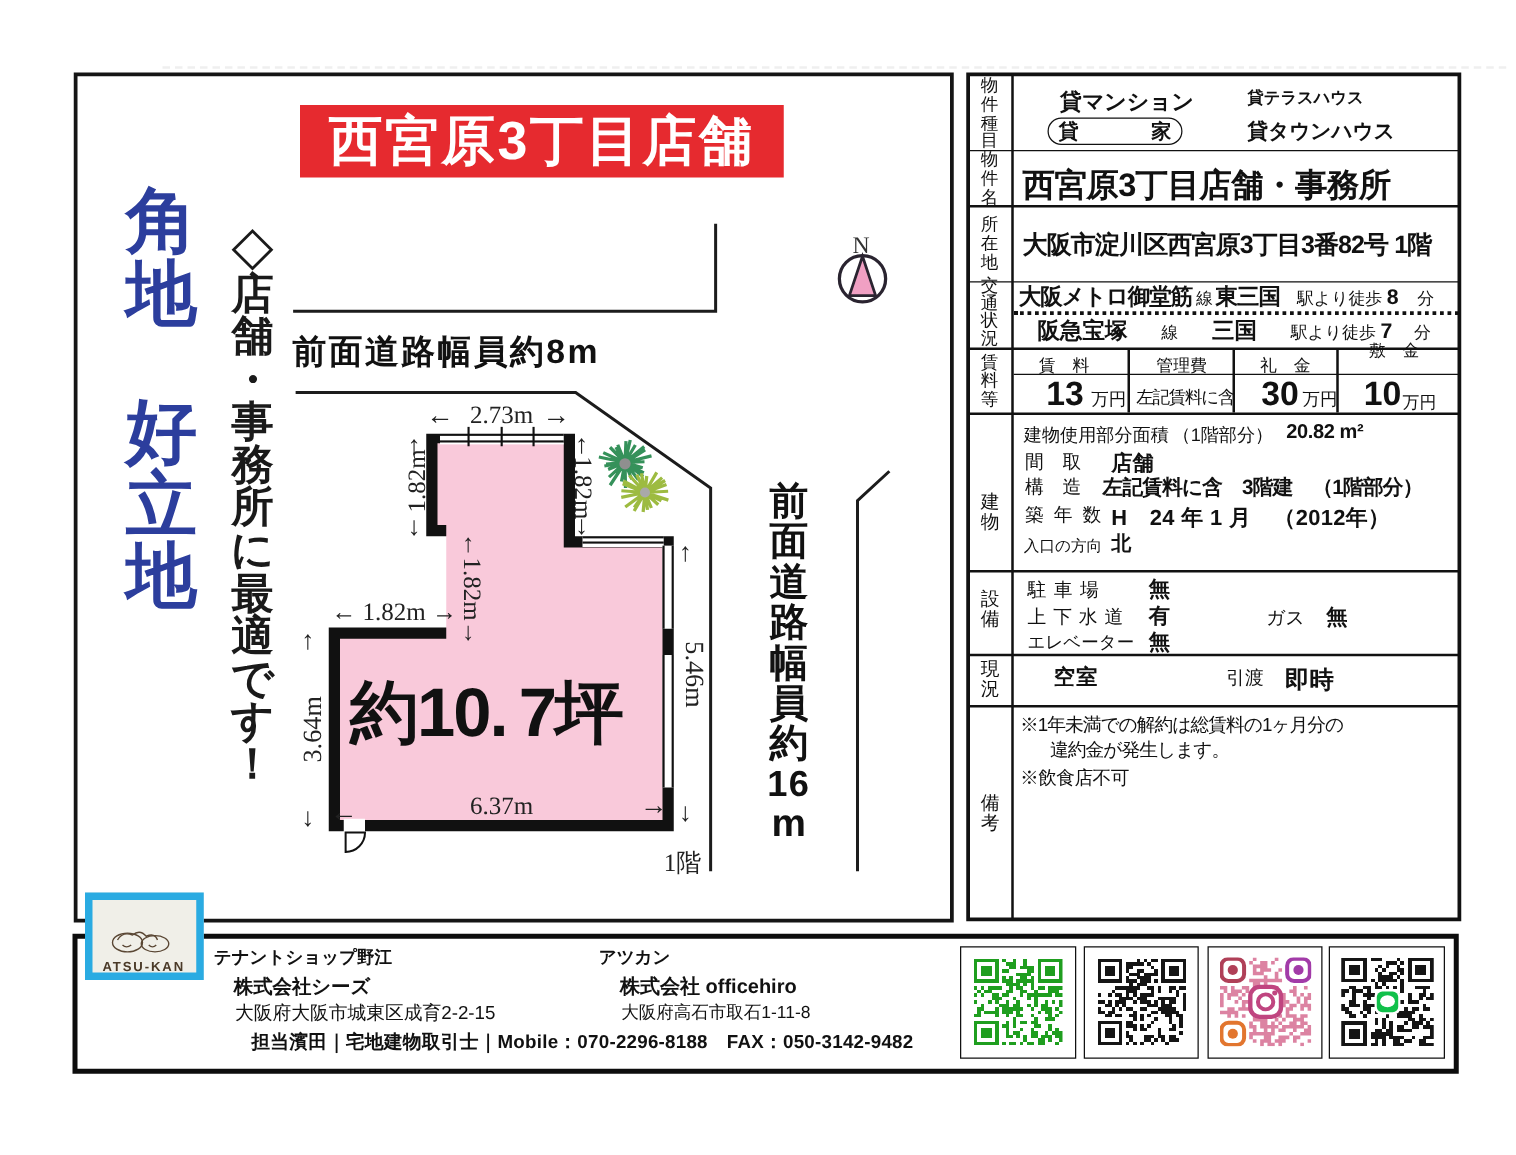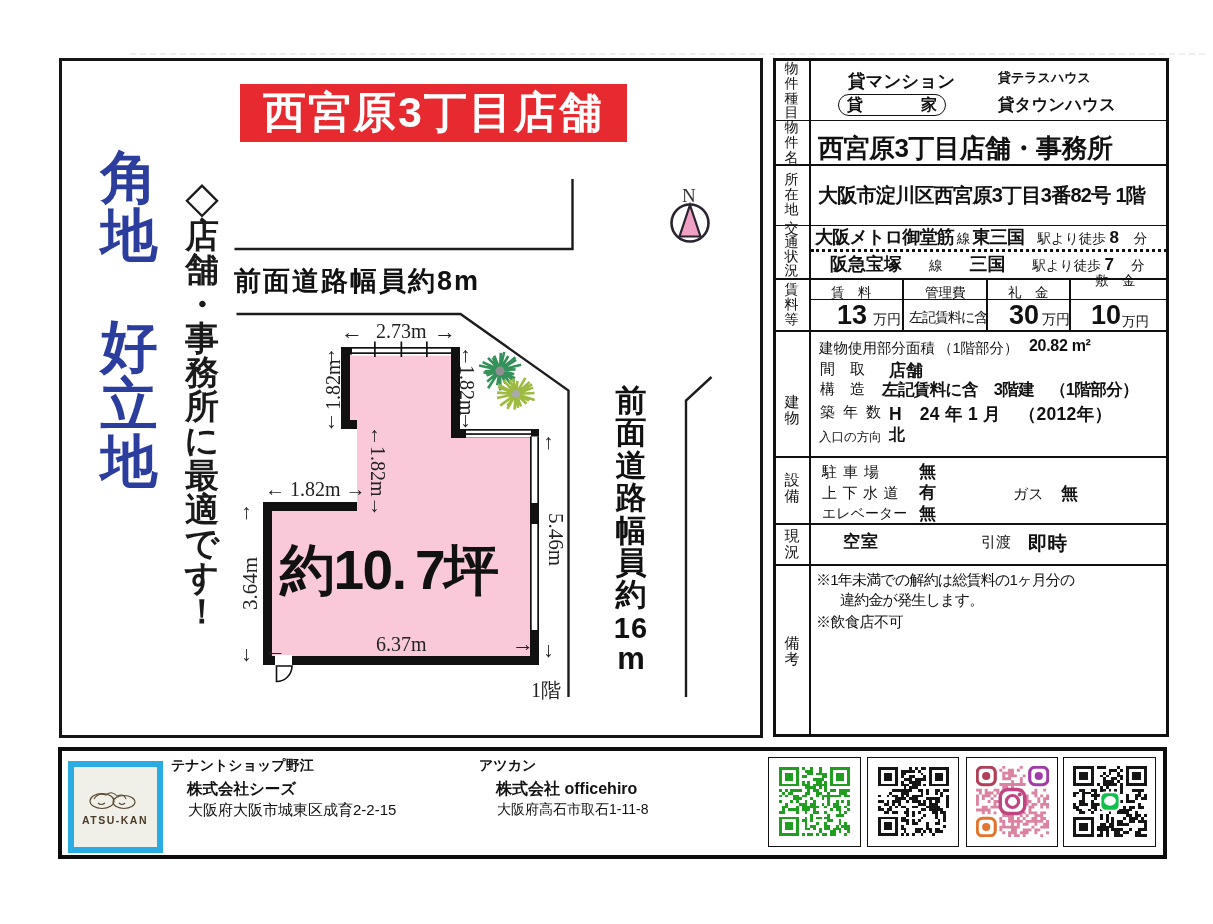--- a/index.html
+++ b/index.html
@@ -335,39 +335,40 @@
 <div class="abs" style="left:1028px;top:530px;font-size:19.5px;font-weight:bold;">即時</div>
 
 <div class="abs" style="left:816px;top:571px;font-size:15px;letter-spacing:-0.8px;white-space:nowrap;">※1年未満での解約は総賃料の1ヶ月分の</div>
 
 <div class="abs" style="left:840px;top:591px;font-size:15px;letter-spacing:-0.8px;">違約金が発生します。</div>
 
 <div class="abs" style="left:816px;top:613px;font-size:15px;letter-spacing:-0.5px;">※飲食店不可</div>
 
 <div class="abs" style="left:58px;top:747px;width:1109px;height:112px;border:4px solid #0d0d0d;box-sizing:border-box;background:#fff;"></div>
 
-<div class="abs" style="left:68px;top:761px;width:95px;height:92px;border:6.5px solid #2aabe2;box-sizing:border-box;background:#f0efe8;">
+<div class="abs" style="left:68px;top:714px;width:95px;height:70px;border:6.5px solid #2aabe2;box-sizing:border-box;background:#f0efe8;">
 <svg width="82" height="79" viewBox="0 0 82 79">
 
   <g stroke="#5a4734" stroke-width="1.1" fill="none">
     <ellipse cx="28" cy="34" rx="12" ry="7.5"></ellipse>
     <ellipse cx="50" cy="35" rx="11" ry="6.5"></ellipse>
     <path d="M20 32q4 -7 12 -4q6 -5 11 1q7 -3 9 3M24 36q3 3 7 0M45 36q3 3 6 0"></path>
   </g>
 
   <text x="41" y="57" text-anchor="middle" font-family="'Liberation Sans',sans-serif" font-size="10.5" font-weight="bold" letter-spacing="1.5" fill="#4a3a28">ATSU-KAN</text>
 </svg>
 </div>
 
 <div class="abs" style="left:171px;top:757px;font-size:14px;font-weight:bold;">テナントショップ野江</div>
 
 <div class="abs" style="left:187px;top:779px;font-size:15.5px;font-weight:bold;">株式会社シーズ</div>
 
 <div class="abs" style="left:188px;top:801px;font-size:15px;">大阪府大阪市城東区成育2-2-15</div>
 
+<div class="abs" style="left:201px;top:824px;font-size:15px;font-weight:bold;letter-spacing:0.2px;white-space:nowrap;">担当濱田｜宅地建物取引士｜Mobile：070-2296-8188　FAX：050-3142-9482</div>
 
 <div class="abs" style="left:479px;top:757px;font-size:14px;font-weight:bold;">アツカン</div>
 
 <div class="abs" style="left:496px;top:779px;font-size:16px;font-weight:bold;">株式会社 officehiro</div>
 
 <div class="abs" style="left:497px;top:801px;font-size:14px;">大阪府高石市取石1-11-8</div>
 
 <div class="abs" style="left:768px;top:757px;width:93px;height:90px;border:1.6px solid #111;box-sizing:border-box;background:#fff;"></div>
 
 <svg class="abs" style="left:779px;top:767px;" width="71" height="69" viewBox="0 0 25 25" preserveAspectRatio="none" shape-rendering="crispEdges">

